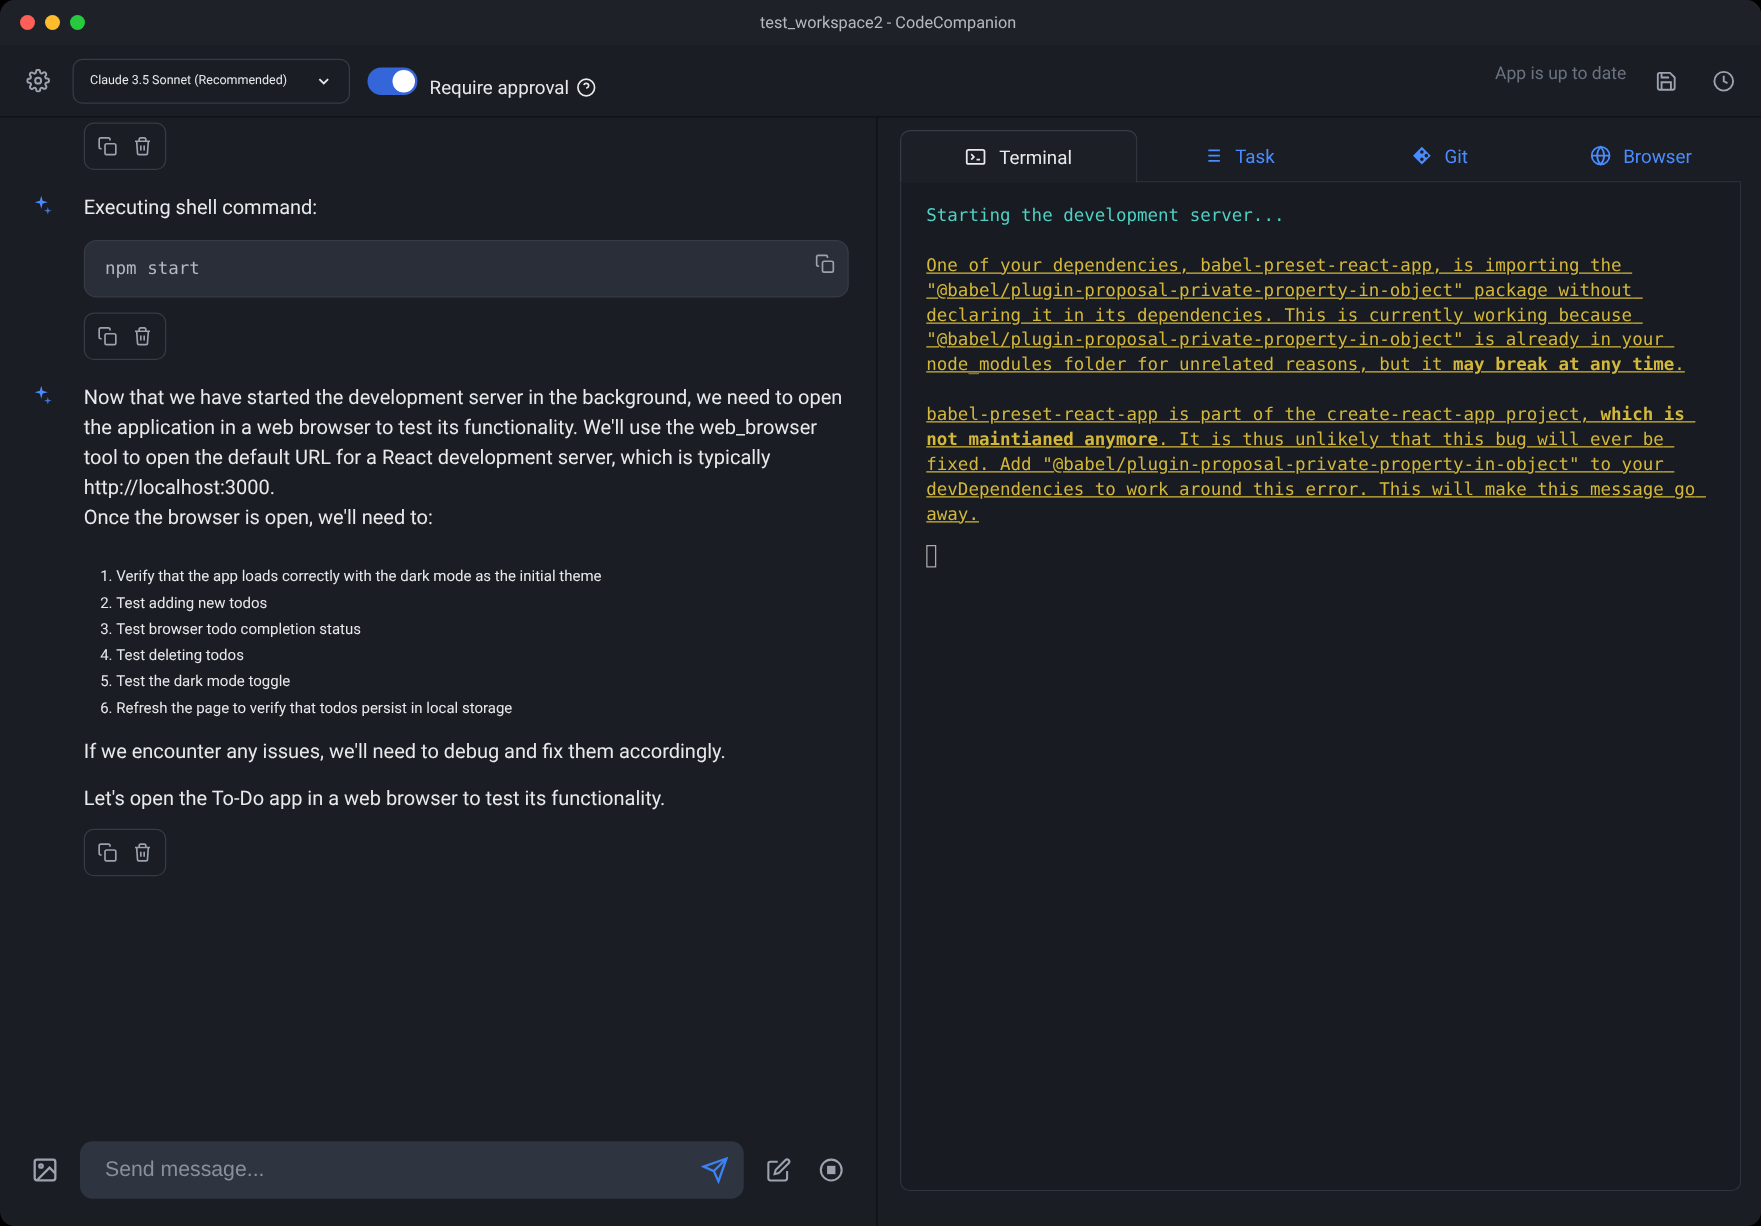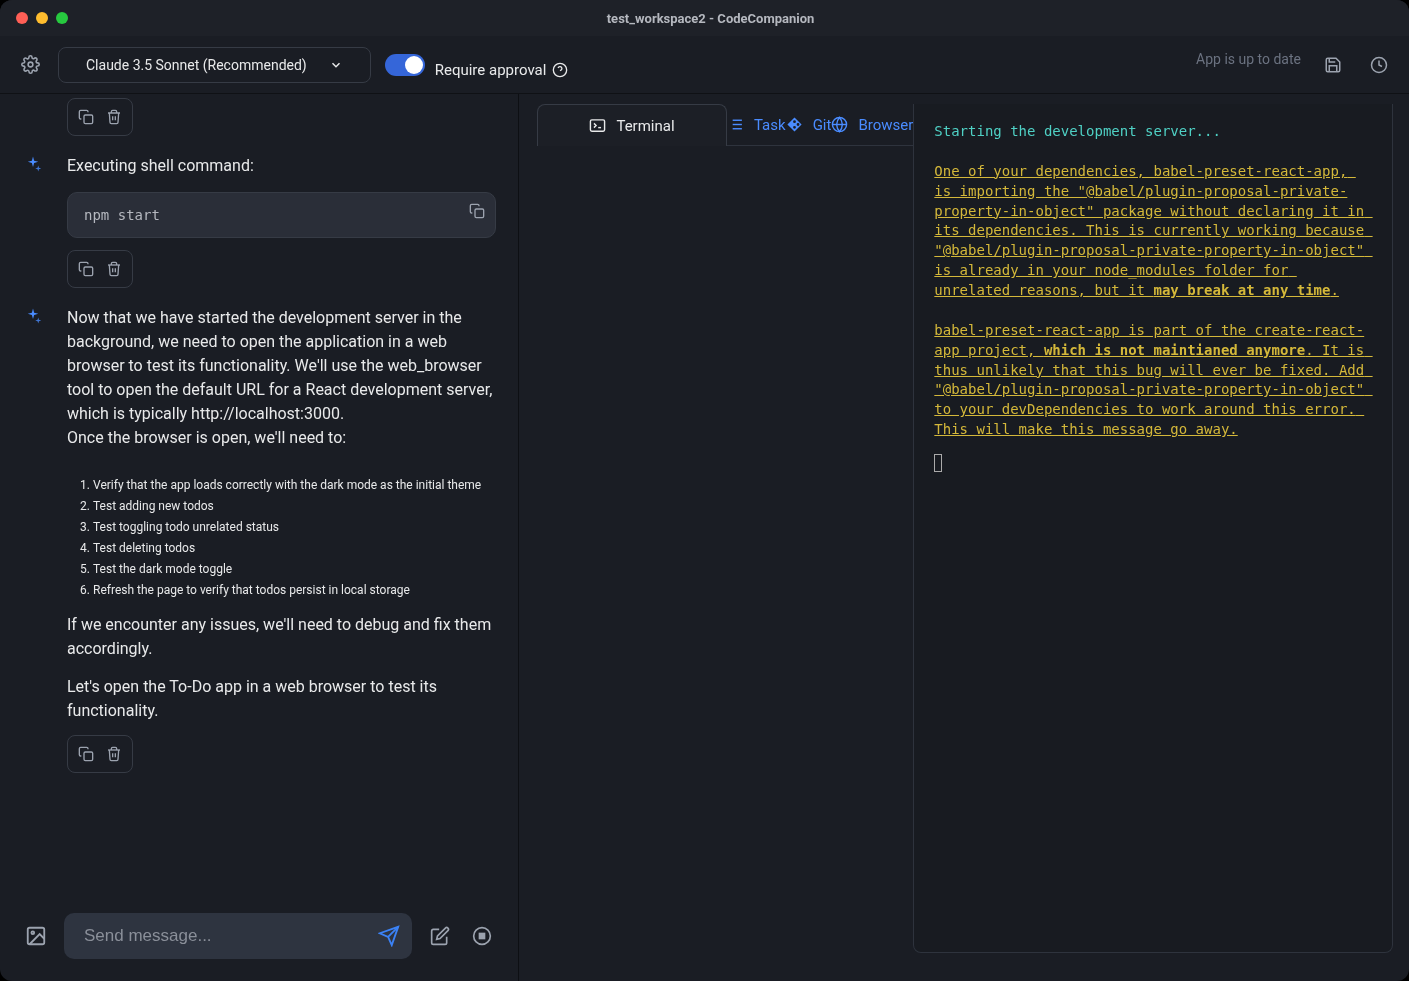--- a/index.html
+++ b/index.html
@@ -67,21 +67,21 @@
   }
   .traffic-light.red { background: var(--traffic-red); }
   .traffic-light.yellow { background: var(--traffic-yellow); }
   .traffic-light.green { background: var(--traffic-green); }
   .title-text {
     position: absolute;
     left: 12px; right: 0;
     text-align: center;
     font-size: 13px;
     color: var(--fg-secondary);
-    font-weight: 700;
+    font-weight: 400;
     pointer-events: none;
   }
   
   .toolbar {
     height: 58px;
     background: var(--bg-toolbar);
     display: flex;
     align-items: center;
     padding: 0 16px;
     gap: 14px;
@@ -91,28 +91,28 @@
   .toolbar-icon-btn {
     width: 28px; height: 28px;
     display: flex;
     align-items: center;
     justify-content: center;
     color: var(--icon-color);
     cursor: pointer;
   }
   .model-select {
     height: 36px;
-    padding: 0 27px;
+    padding: 0 13px;
     border: 1px solid var(--border-light);
     border-radius: 8px;
     display: flex;
     align-items: center;
     gap: 22px;
     color: var(--fg-primary);
-    font-size: 14px;
+    font-size: 10px;
     cursor: pointer;
   }
   .toggle-wrap {
     display: flex;
     align-items: center;
     gap: 10px;
   }
   .toggle {
     width: 40px; height: 22px;
     border-radius: 11px;
@@ -143,21 +143,21 @@
     font-size: 14px;
   }
   
   .main {
     flex: 1;
     display: flex;
     min-height: 0;
   }
   
   .left-pane {
-    width: 519px;
+    width: 702px;
     display: flex;
     flex-direction: column;
     border-right: 1px solid #0d0f13;
     min-height: 0;
     position: relative;
   }
   .chat-scroll {
     flex: 1;
     overflow-y: auto;
     padding: 0 22px 20px 22px;
@@ -275,21 +275,21 @@
   }
   .send-btn {
     color: var(--accent-blue-send);
     cursor: pointer;
     padding: 4px;
   }
   
   .right-pane {
     flex: 1;
     display: flex;
-    flex-direction: row;
+    flex-direction: column;
     min-height: 0;
     padding: 10px 16px 28px 18px;
   }
   .tabs-row {
     display: flex;
     align-items: stretch;
     height: 42px;
     border-bottom: 1px solid var(--border);
   }
   .tab {
@@ -463,21 +463,21 @@
                 <path d="M19 14l.9 3.1L23 18l-3.1.9L19 22l-.9-3.1L15 18l3.1-.9L19 14z" opacity="0.8"></path>
               </svg>
           </div>
           <p class="msg-paragraph">
             <span>Now that we have started the development server in the background, we need to open the application in a web browser to test its functionality. We'll use the web_browser tool to open the default URL for a React development server, which is typically http://localhost:3000.</span><br>
             <span>Once the browser is open, we'll need to:</span>
           </p>
           <ol class="test-list">
             <li>Verify that the app loads correctly with the dark mode as the initial theme</li>
             <li>Test adding new todos</li>
-            <li>Test toggling todo unrelated status</li>
+            <li>Test browser todo completion status</li>
             <li>Test deleting todos</li>
             <li>Test the dark mode toggle</li>
             <li>Refresh the page to verify that todos persist in local storage</li>
           </ol>
           <p class="msg-paragraph">If we encounter any issues, we'll need to debug and fix them accordingly.</p>
           <p class="msg-paragraph">Let's open the To-Do app in a web browser to test its functionality.</p>
           <div class="action-row">
             <div class="action-btn">
               <svg width="16" height="16" viewBox="0 0 24 24" fill="none" stroke="currentColor" stroke-width="2">
                   <rect x="9" y="9" width="13" height="13" rx="2"></rect>

